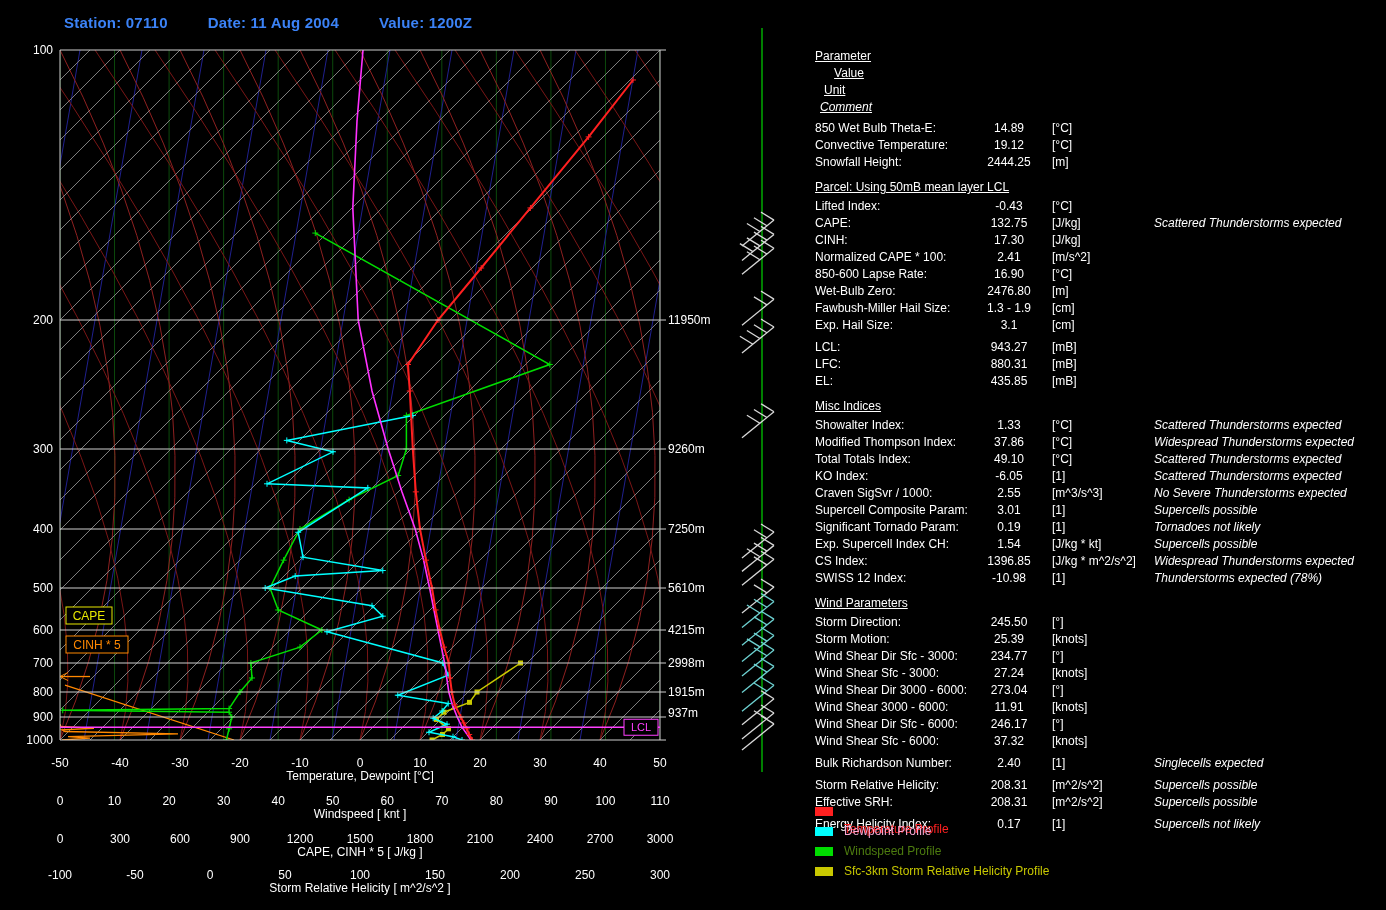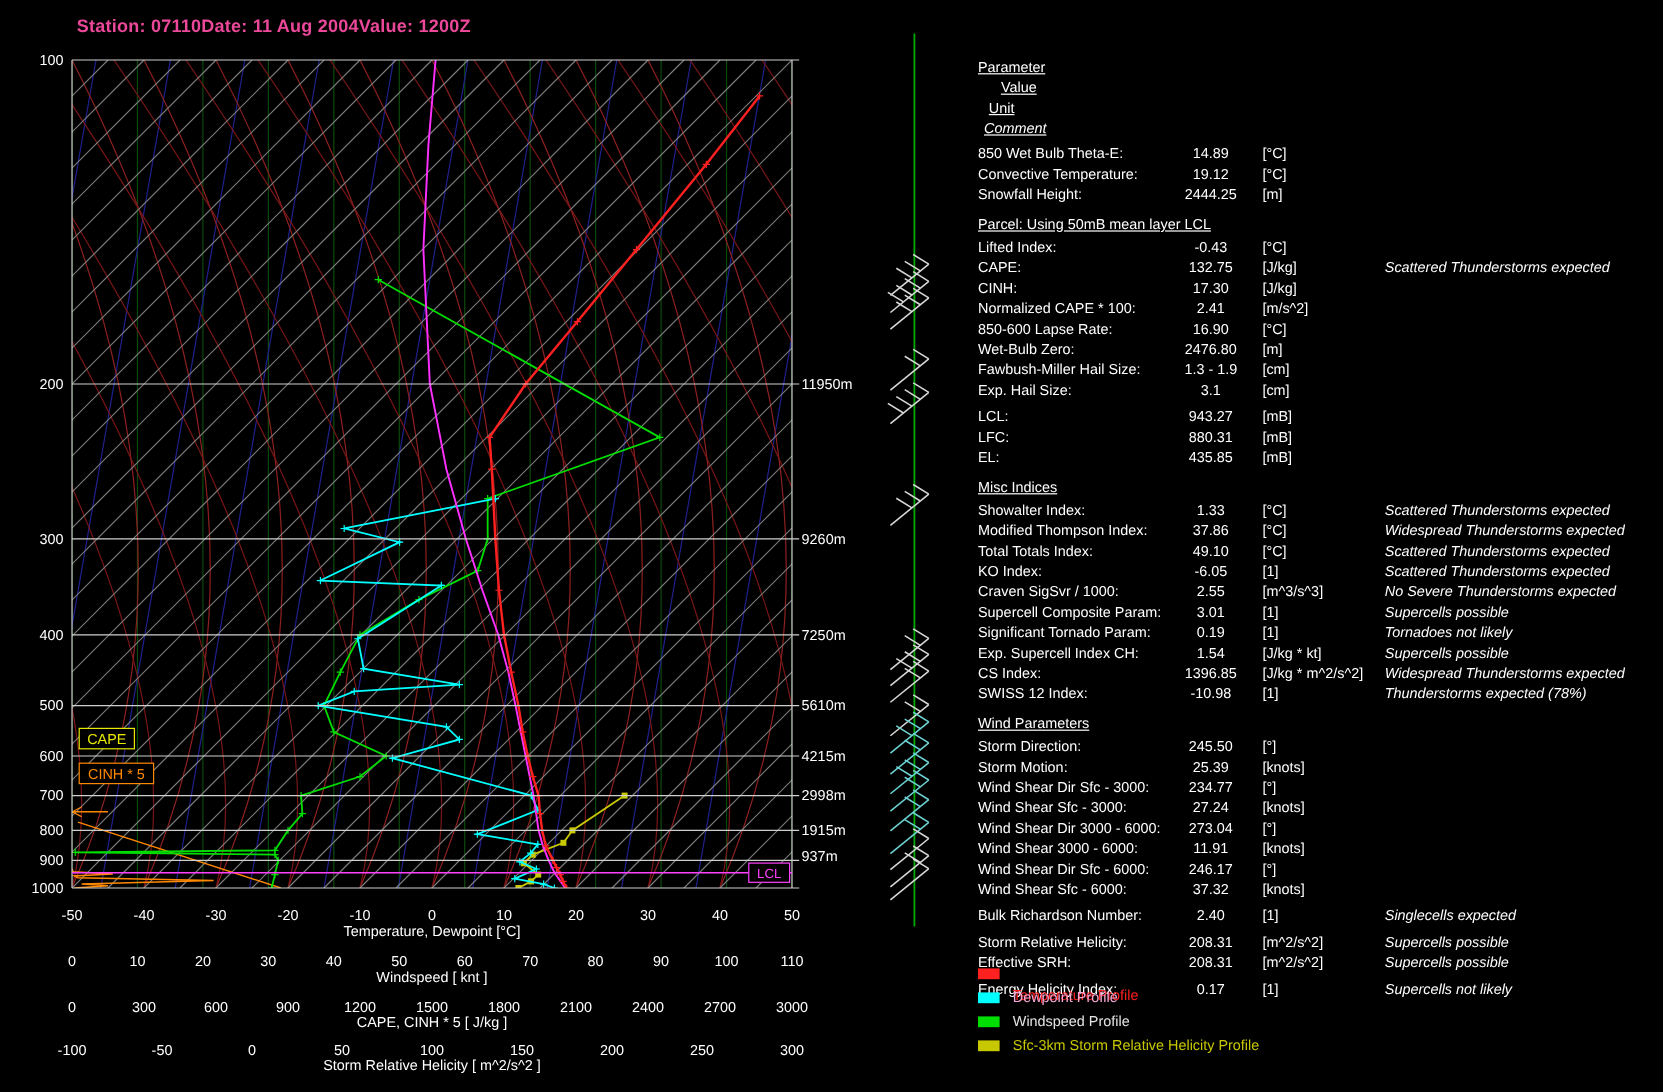--- a/index.html
+++ b/index.html
@@ -1,21 +1,21 @@
 <!DOCTYPE html>
 <html><head>
 <meta charset="utf-8">
 <style>
   * { margin:0; padding:0; box-sizing:border-box; }
   html,body { background:#000; }
   body { width:1386px; height:910px; position:relative; overflow:hidden;
          font-family:"Liberation Sans", sans-serif; }
   .screen { position:absolute; inset:0; background:#000; }
-  .title-bar { position:absolute; left:64px; top:14px; color:#ec4899; font-weight:bold;
-               font-size:15px; display:flex; letter-spacing:.2px; }
+  .title-bar { position:absolute; left:64px; top:14px; color:#3b82f6; font-weight:bold;
+               font-size:15px; display:flex; gap:40px; letter-spacing:.2px; }
   svg#chart { position:absolute; left:0; top:0; }
   svg text { font-family:"Liberation Sans", sans-serif; }
   .datapanel { position:absolute; left:815px; top:48px; width:565px; color:#fff;
                font-size:12px; line-height:17px; }
   .thead { display:flex; margin-bottom:4px;flex-direction:column; }
   .thead span { text-decoration:underline; }
   .trow { display:flex; }
   .trow.gap { margin-top:5px; }
   .c-param { width:160px; white-space:nowrap; }
   .c-value { width:68px; text-align:center; white-space:nowrap; }
@@ -654,21 +654,21 @@
       <div class="legend-item">
         <span class="legend-swatch" style="background: rgb(255, 32, 32);"></span>
         <span style="color: rgb(255, 32, 32); margin-top: 36px;">Temperature Profile</span>
       </div>
       <div class="legend-item">
         <span class="legend-swatch" style="background: rgb(0, 255, 255);"></span>
         <span style="color: #f9a8d4;">Dewpoint Profile</span>
       </div>
       <div class="legend-item">
         <span class="legend-swatch" style="background: rgb(0, 221, 0);"></span>
-        <span style="color: #e5e5e5;">Windspeed Profile</span>
+        <span style="color: #4d7c0f;">Windspeed Profile</span>
       </div>
       <div class="legend-item">
         <span class="legend-swatch" style="background: rgb(200, 200, 0);"></span>
         <span style="color: rgb(200, 200, 0);">Sfc-3km Storm Relative Helicity Profile</span>
       </div>
     </div>
 
 </div>
 
 </body></html>

